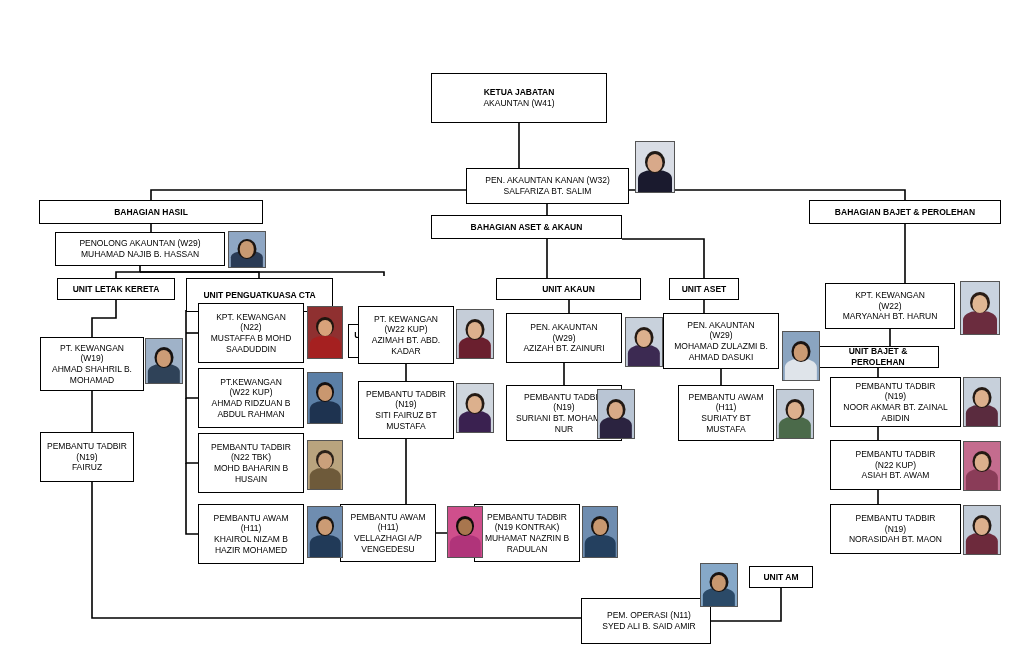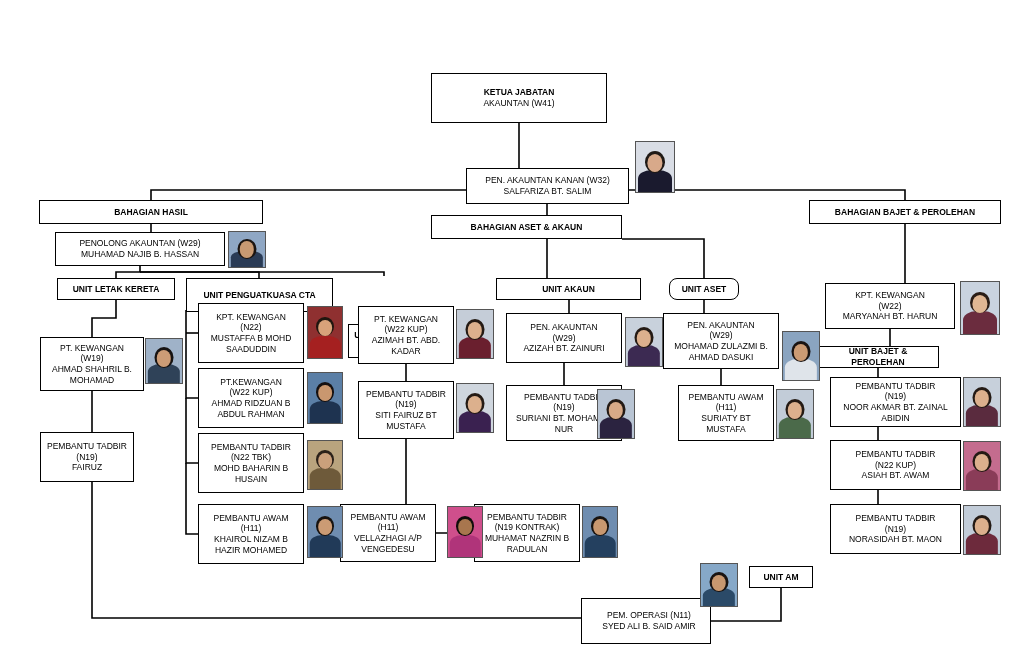--- a/index.html
+++ b/index.html
@@ -154,21 +154,21 @@
       <div class="node" style="left: 186px; top: 278px; width: 147px; height: 34px;">
         <span class="ln b">UNIT PENGUATKUASA CTA</span>
       </div>
       <div class="node" style="left: 348px; top: 276px; width: 72px; height: 34px; margin-top: 48px;">
         <span class="ln b">UNIT KUTIPAN</span>
         <span class="ln b">HASIL</span>
       </div>
       <div class="node" style="left: 496px; top: 278px; width: 145px; height: 22px;">
         <span class="ln b">UNIT AKAUN</span>
       </div>
-      <div class="node" style="left: 669px; top: 278px; width: 70px; height: 22px; border-radius: 8px;">
+      <div class="node" style="left: 669px; top: 278px; width: 70px; height: 22px;">
         <span class="ln b">UNIT ASET</span>
       </div>
       <div class="node" style="left: 817px; top: 346px; width: 122px; height: 22px;">
         <span class="ln b">UNIT BAJET &amp; PEROLEHAN</span>
       </div>
       <div class="node" style="left: 749px; top: 566px; width: 64px; height: 22px;">
         <span class="ln b">UNIT AM</span>
       </div>
       <div class="node" style="left: 825px; top: 283px; width: 130px; height: 46px;">
         <span class="ln">KPT. KEWANGAN</span>

